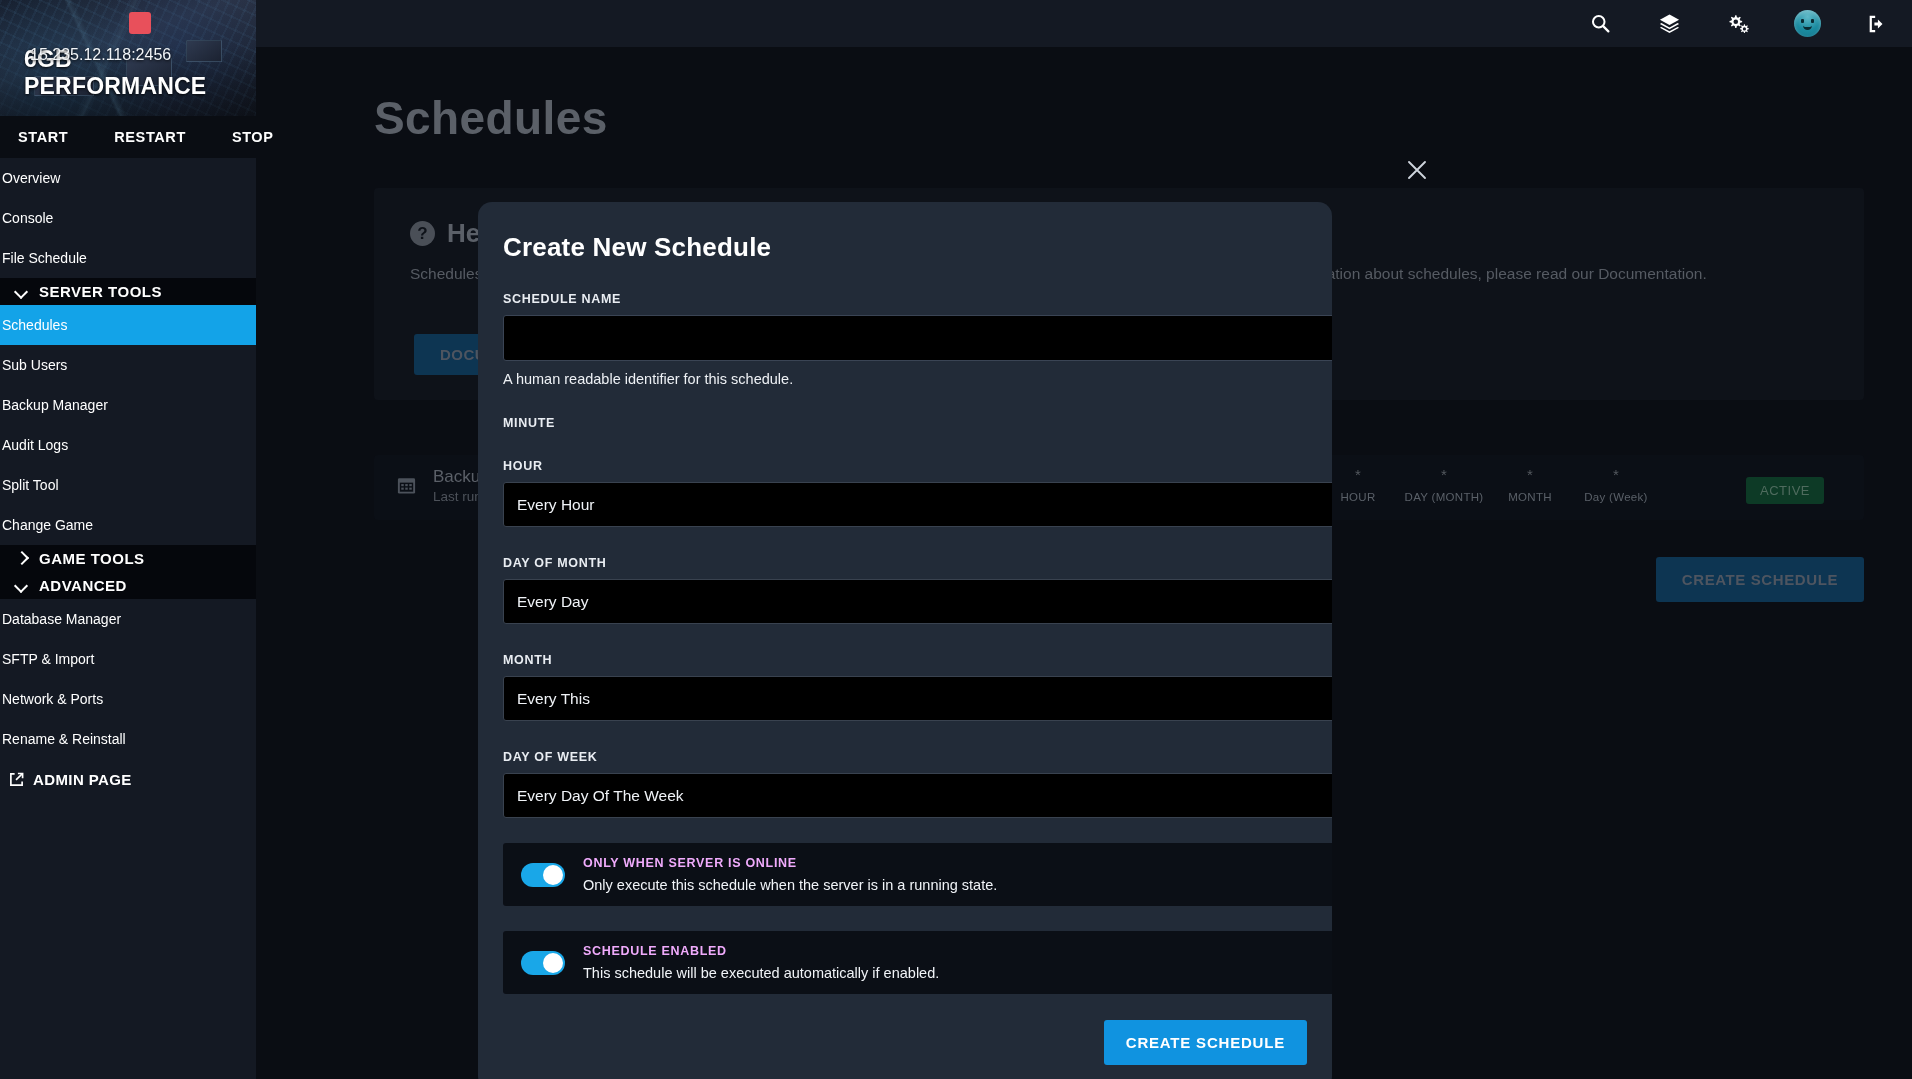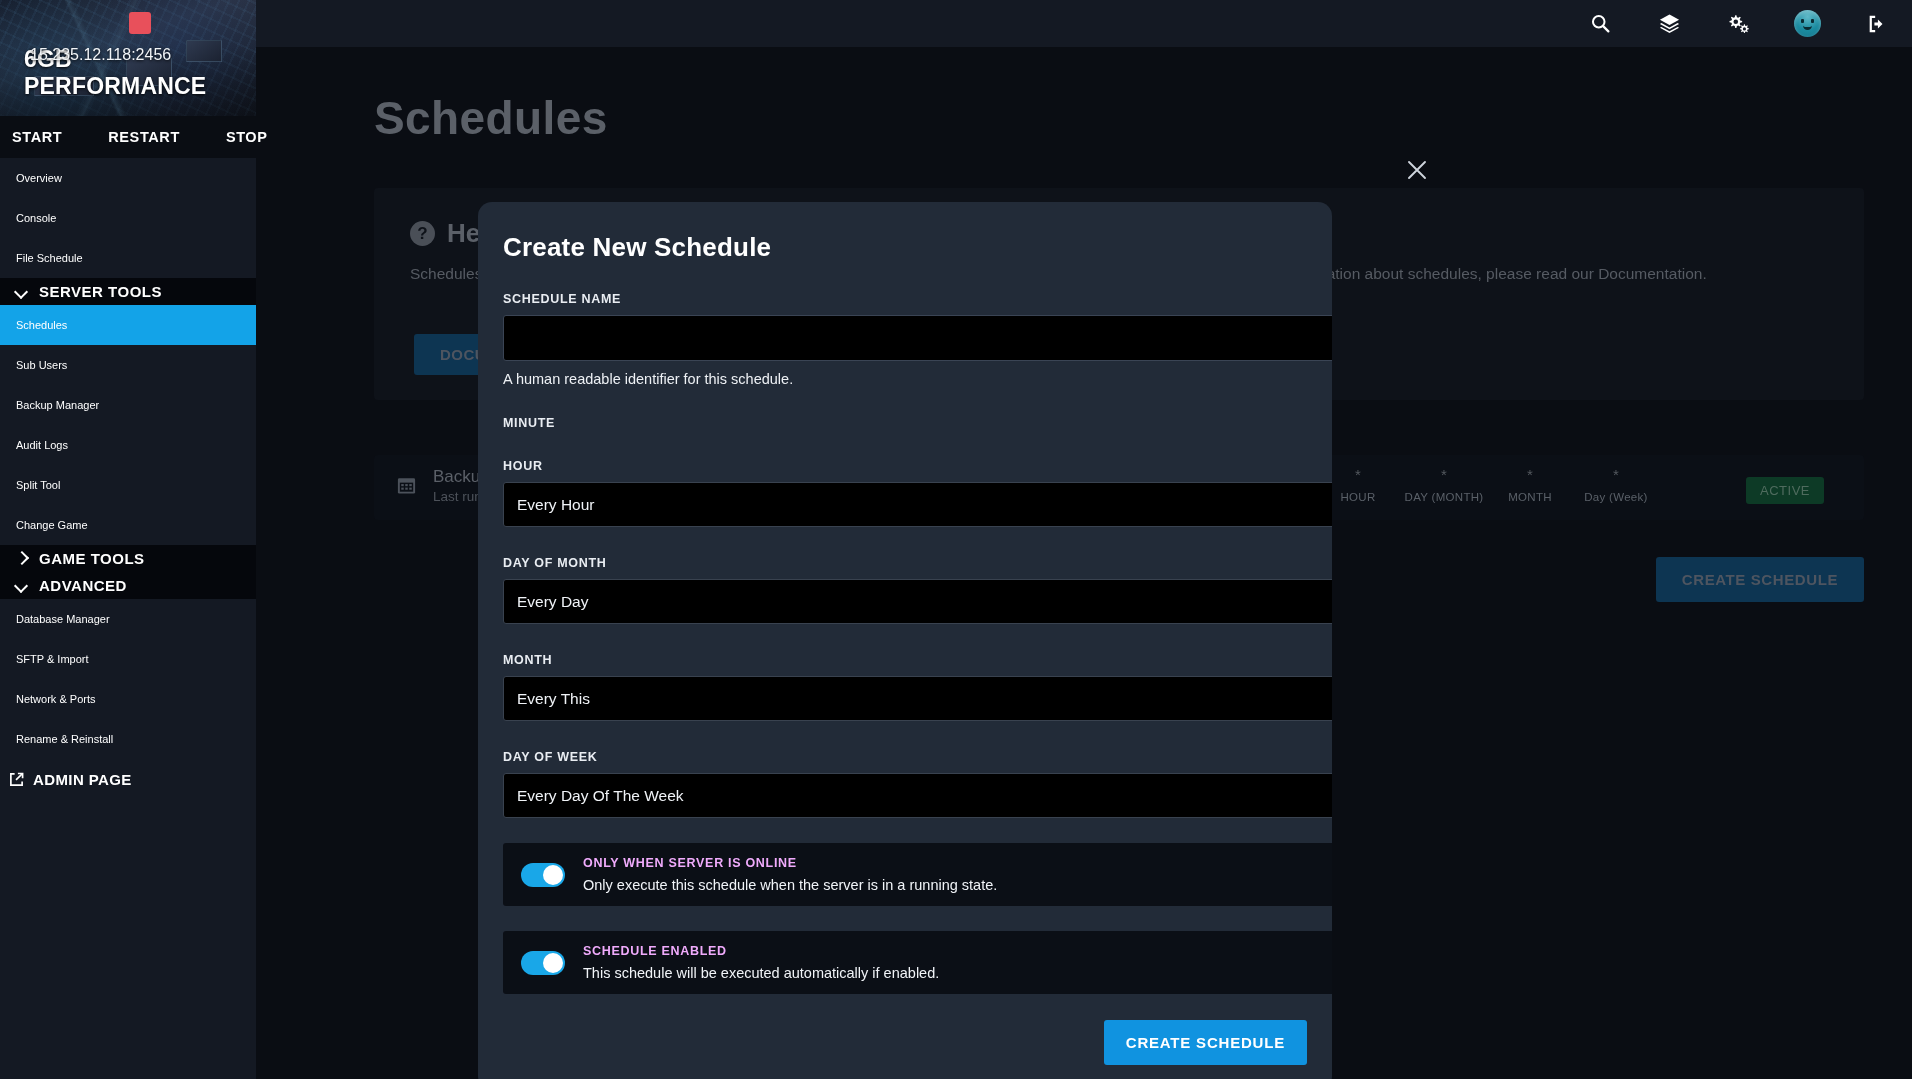--- a/index.html
+++ b/index.html
@@ -49,32 +49,32 @@
   }
   .status-square { width: 22px; height: 22px; background: #e8505b; border-radius: 3px; }
   .sb-title { font-size: 23px; font-weight: bold; color: #ffffff; letter-spacing: .2px;
               text-shadow: 0 1px 3px rgba(0,0,0,.9); }
   .sb-ip { position: absolute; left: 30px; top: 46px; z-index: 3;
            font-size: 16px; color: #f2f5f8; text-shadow: 0 1px 3px rgba(0,0,0,.9); }
 
   .power-row {
     height: 42px; background: #0a0d13;
     display: flex; align-items: center; gap: 0;
-    padding-left: 10px;
+    padding-left: 16px;
   }
   .power-btn {
     font-size: 14.5px; font-weight: bold; color: #ffffff;
     letter-spacing: .6px; cursor: pointer;
     padding: 4px 2px; margin-right: 42px;
   }
   .power-btn:last-child { margin-right: 0; }
 
   .nav-item {
     height: 40px; display: flex; align-items: center;
-    padding-left: 16px; font-size: 11px; color: #ffffff;
+    padding-left: 2px; font-size: 14px; color: #ffffff;
     background: #141923; cursor: pointer;
   }
   .nav-item.active { background: #13a3e8; color: #ffffff; }
   .nav-group {
     height: 27px; display: flex; align-items: center; gap: 11px;
     padding-left: 15px; background: #05070c;
     font-size: 15px; font-weight: bold; color: #ffffff; letter-spacing: .5px;
     cursor: pointer;
   }
   .chev { width: 13px; height: 13px; flex: 0 0 13px; position: relative; }

